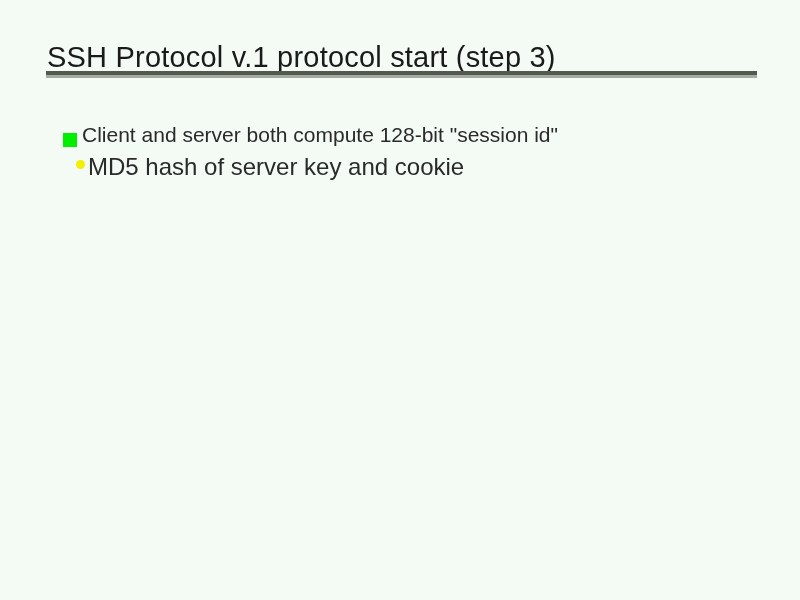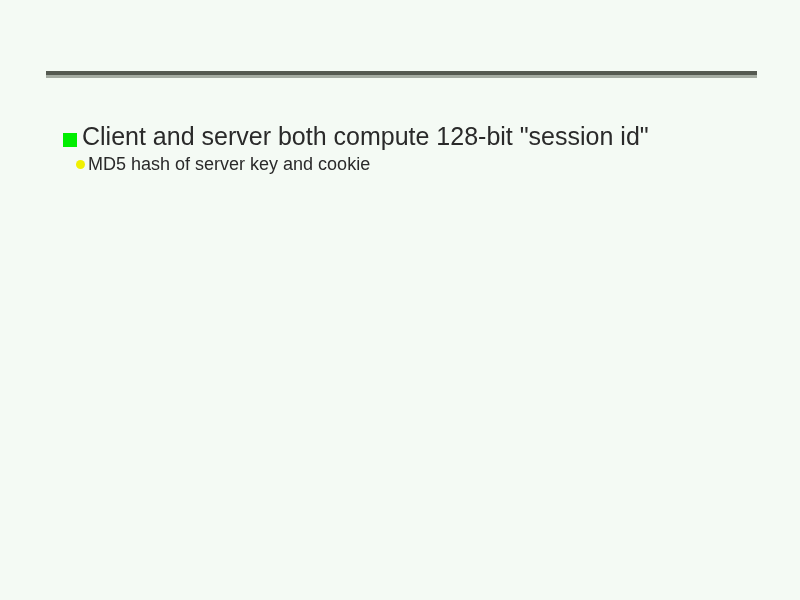--- a/index.html
+++ b/index.html
@@ -49,26 +49,26 @@
 
   .bullet {
     position: absolute;
     display: flex;
     align-items: flex-start;
     color: var(--body-text);
     white-space: nowrap;
   }
   .bullet.l1 {
     left: 63px;
-    font-size: 25px;
+    font-size: 21px;
     line-height: 1;
   }
   .bullet.l2 {
     left: 76px;
-    font-size: 18px;
+    font-size: 24px;
     line-height: 1;
   }
   .marker { display: inline-block; flex: 0 0 auto; }
   .marker.square {
     width: 14px;
     height: 14px;
     margin-top: 9px;
     margin-right: 5px;
     background: var(--bullet-square);
   }
@@ -79,20 +79,21 @@
     margin-right: 3px;
     border-radius: 50%;
     background: var(--bullet-circle);
   }
 </style>
 </head>
 <body>
 
 <div class="slide">
 
+  <h1 class="title">SSH Protocol v.1 protocol start (step 3)</h1>
 
   <div class="rule">
     <div class="rule-dark"></div>
     <div class="rule-light"></div>
   </div>
 
   <div class="bullet l1" style="top:124px">
     <span class="marker square"></span>
     <span class="btext">Client and server both compute 128-bit "session id"</span>
   </div>

